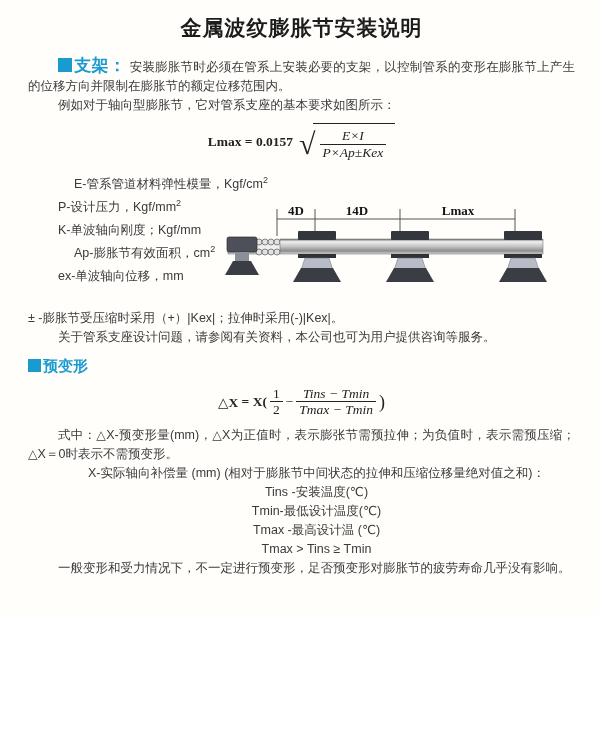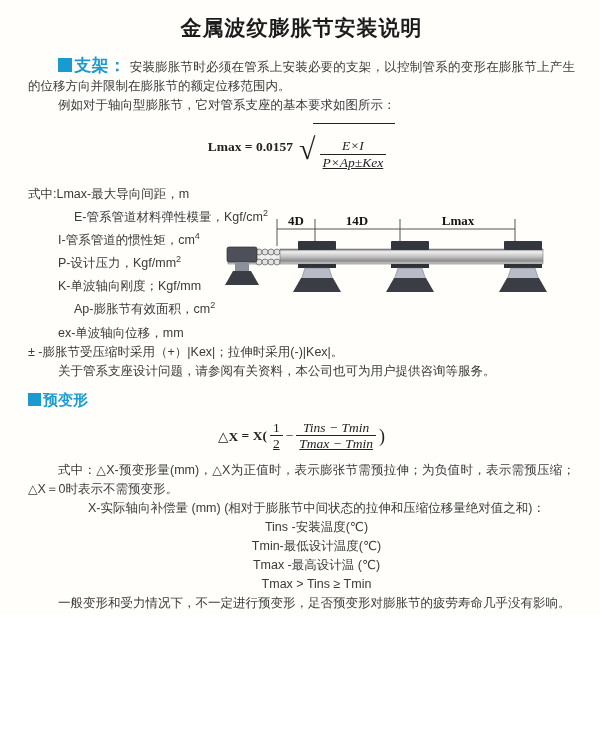--- a/index.html
+++ b/index.html
@@ -37,24 +37,24 @@
   
   .formula {
     font-family:"Liberation Serif","DejaVu Serif",serif;
     font-size:13.5px; color:#222; text-align:center;
     display:flex; align-items:center; justify-content:center;
   }
   .formula .bold { font-weight:bold; }
   .formula .it { font-style:italic; }
   .frac { display:inline-block; text-align:center; vertical-align:middle; margin:0 3px; }
   .frac .num { display:block; border-bottom:1px solid #222; padding:0 3px 0px 3px; line-height:1.15; }
-  .frac .den { display:block; padding:0 3px; line-height:1.2;text-decoration:underline; }
+  .frac .den { display:block; padding:0 3px; line-height:1.2; }
   .sqrt { display:inline-flex; align-items:stretch; margin-left:6px; }
   .sqrt .radical { font-size:30px; line-height:1; font-weight:normal; align-self:center; transform:translateY(2px); }
-  .sqrt .sqrt-body { border-top:1.5px solid #222; padding:14px 6px 0 4px; margin-left:-3px; align-self:center; }
+  .sqrt .sqrt-body { border-top:1.5px solid #222; padding:4px 6px 0 4px; margin-left:-3px; align-self:center; }
   .paren { font-size:18px; font-weight:normal; vertical-align:middle; }
 
   #formula-lmax { margin:8px 0 10px 0; }
   #formula-dx { margin:10px 0 8px 0; }
 
   
   .def-area { position:relative; min-height:138px; }
   .def-list { width:260px; }
   .def-list .line { white-space:nowrap; }
   sup { font-size:9px; }
@@ -87,23 +87,21 @@
         <span class="frac">
           <span class="num it">E×I</span>
           <span class="den it">P×Ap±Kex</span>
         </span>
       </span>
     </span>
   </div>
 
   <div class="def-area">
     <div class="def-list body-text">
-      <div class="line"><span>式中:Lmax-最大导向间距，m</span><sup></sup></div>
       <div class="line" style="margin-left:46px"><span>E-管系管道材料弹性模量，Kgf/cm</span><sup>2</sup></div>
-      <div class="line" style="margin-left:30px"><span>I-管系管道的惯性矩，cm</span><sup>4</sup></div>
       <div class="line" style="margin-left:30px"><span>P-设计压力，Kgf/mm</span><sup>2</sup></div>
       <div class="line" style="margin-left:30px"><span>K-单波轴向刚度；Kgf/mm</span><sup></sup></div>
       <div class="line" style="margin-left:46px"><span>Ap-膨胀节有效面积，cm</span><sup>2</sup></div>
       <div class="line" style="margin-left:30px"><span>ex-单波轴向位移，mm</span><sup></sup></div>
     </div>
 
     <svg class="diagram" viewBox="0 0 352 96">
       <defs>
         <linearGradient id="pg" x1="0" y1="0" x2="0" y2="1">
           <stop offset="0" stop-color="#6e6e6e"></stop>

